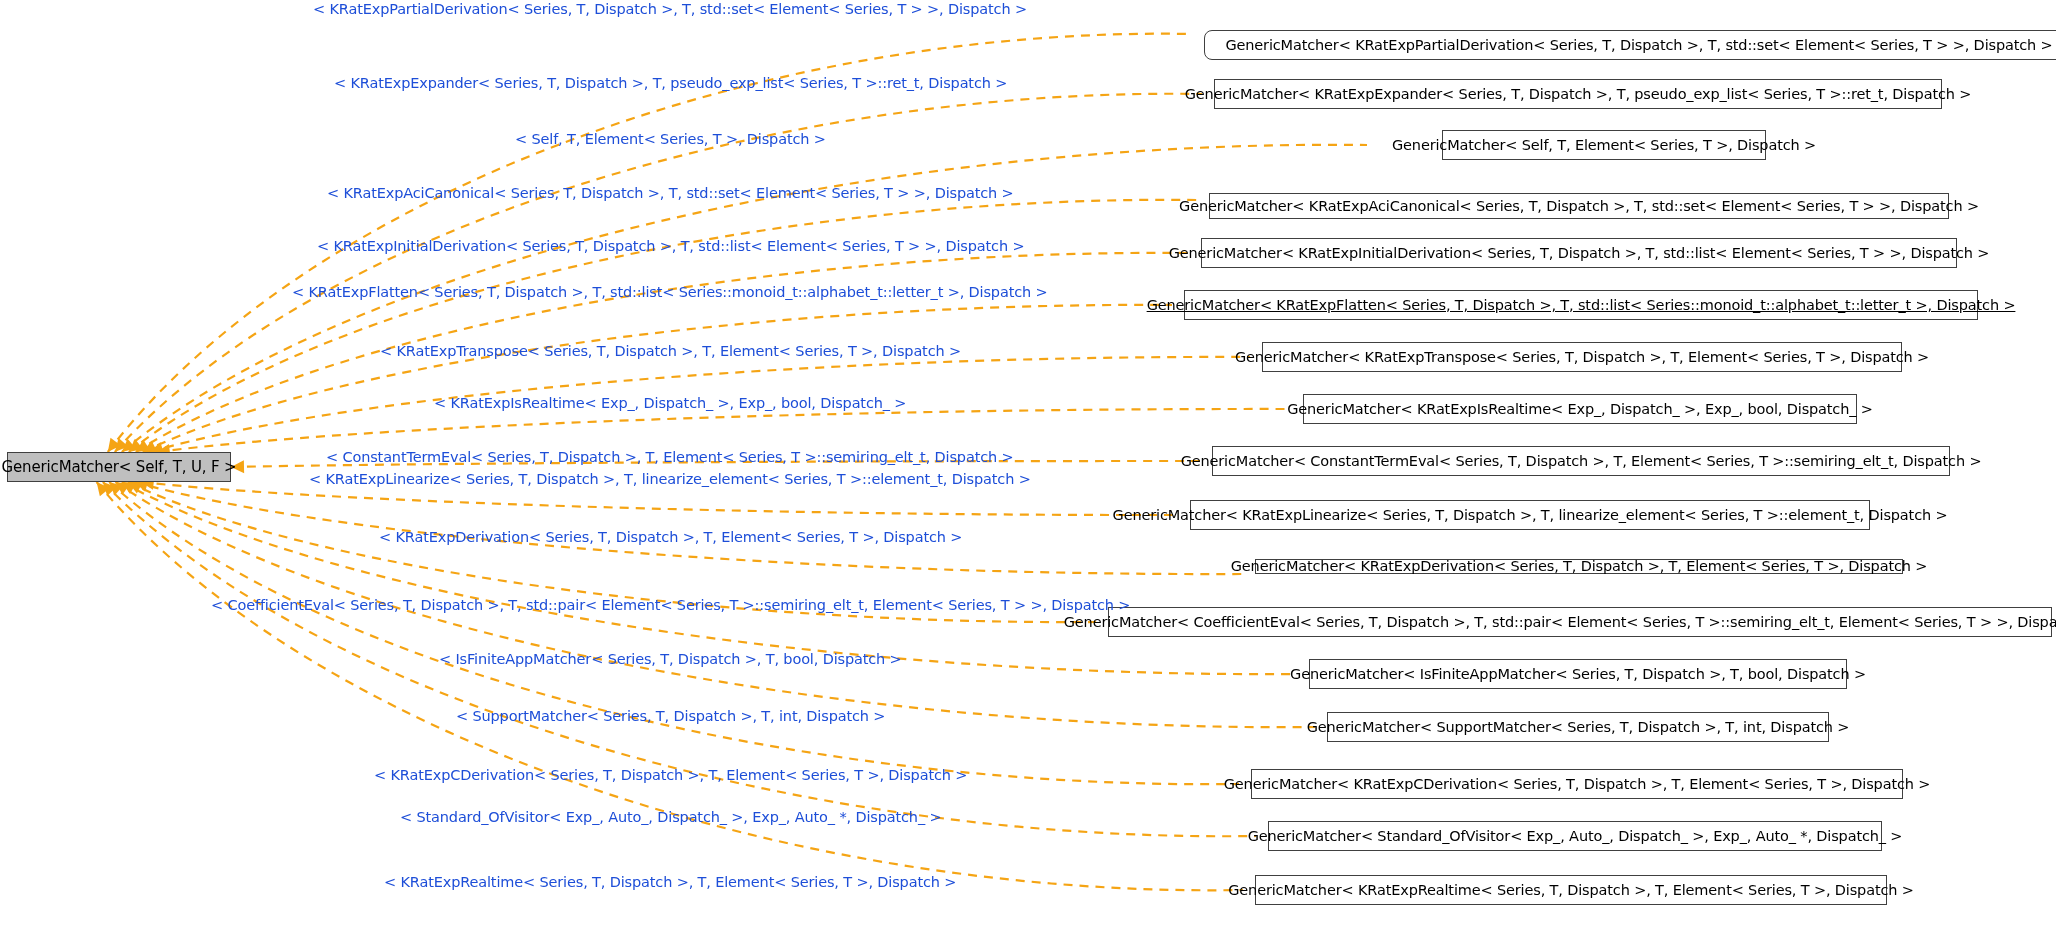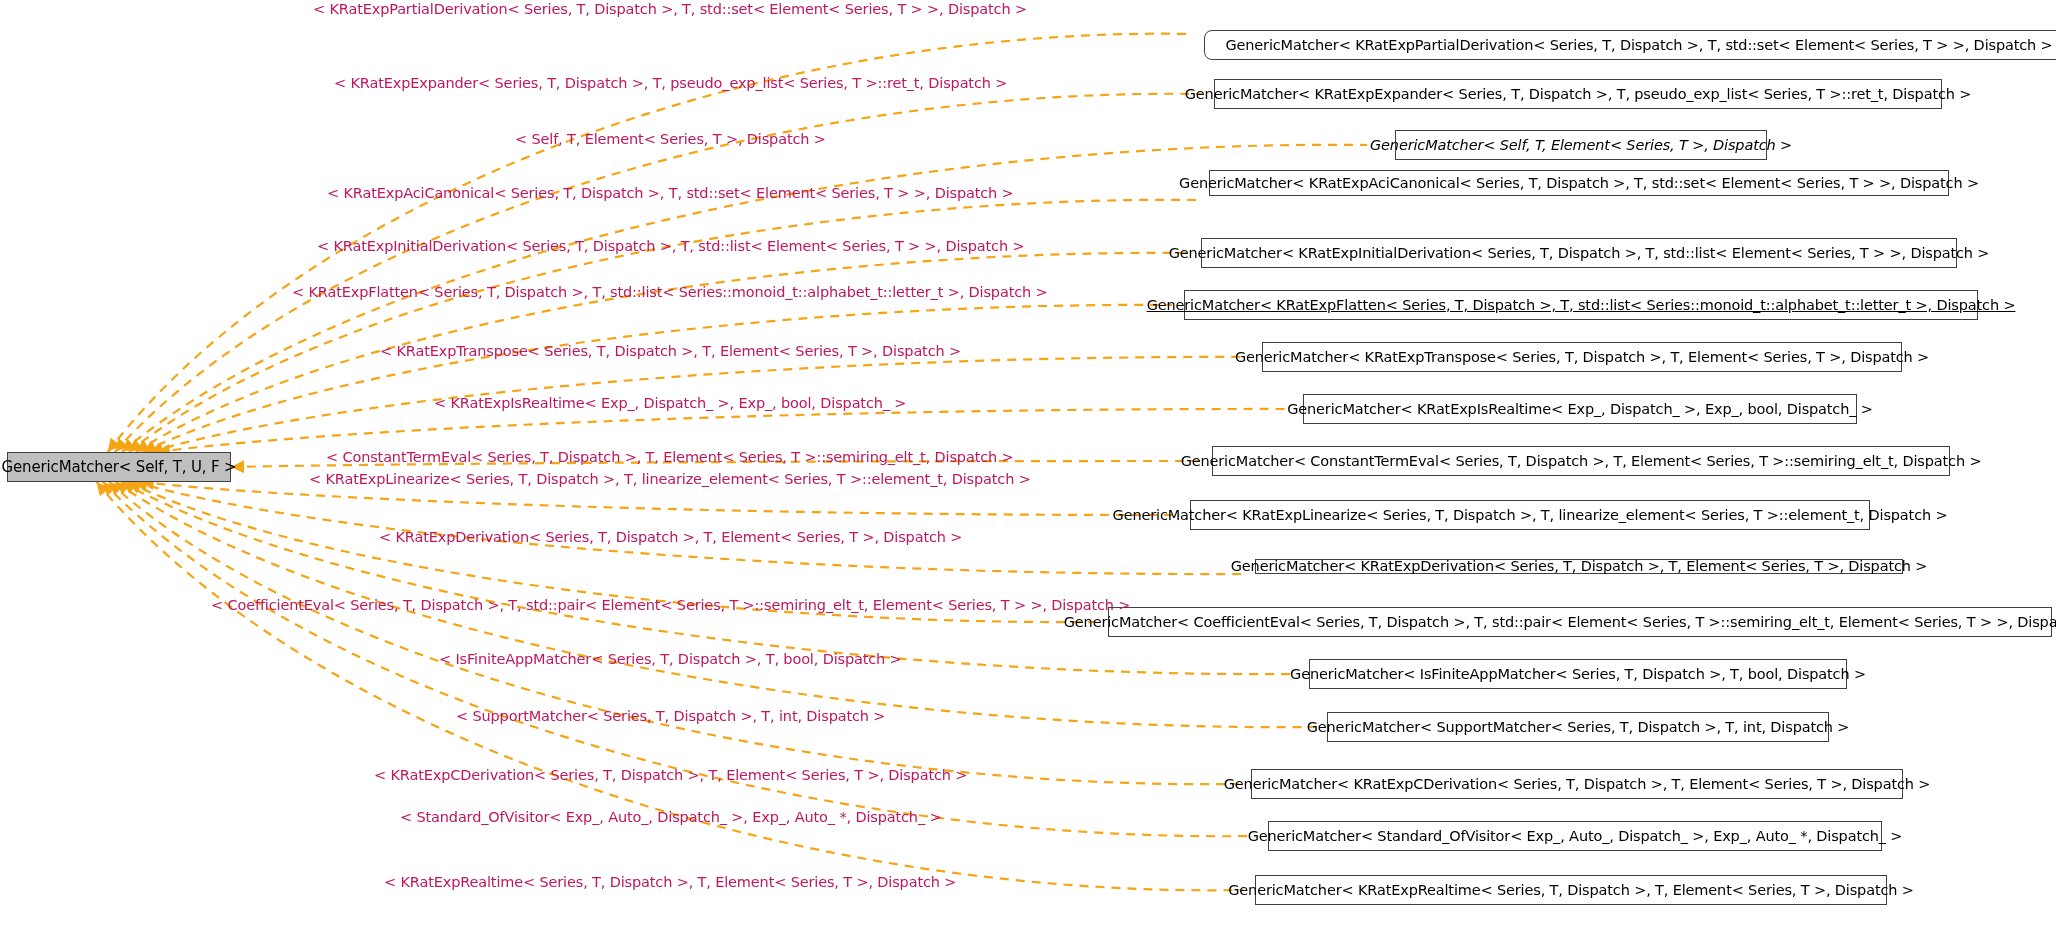--- a/index.html
+++ b/index.html
@@ -43,21 +43,21 @@
   }
   .node.root {
     background: #bfbfbf;
     border: 1px solid #404040;
     font-size: 15px;
   }
   .edge-label {
     position: absolute;
     font-size: 14.5px;
     line-height: 1;
-    color: #be185d;
+    color: #1d4ed8;
     white-space: nowrap;
     background: transparent;
     letter-spacing: -0.15px;
   }
 </style>
 </head>
 <body>
 
 <div id="diagram">
 
@@ -94,22 +94,22 @@
       <polygon points="109.20000000000002,482 114.43241540568468,495.55993469830713 123.18739700205651,485.9500284944366" fill="#f5a414"></polygon>
       <path d="M 102.9 482 C 312.618 701.48, 801.9599999999999 843.08, 1256 836" stroke="#f5a414" stroke-width="2.2" fill="none" stroke-dasharray="9,7"></path>
       <polygon points="102.9,482 107.18146895174158,495.88952927983064 116.58050479490947,486.90854240650515" fill="#f5a414"></polygon>
       <path d="M 96.60000000000001 482 C 305.112 734.96, 791.6400000000001 898.16, 1243 890" stroke="#f5a414" stroke-width="2.2" fill="none" stroke-dasharray="9,7"></path>
       <polygon points="96.60000000000001,482 99.8530525462438,496.1657209181664 109.8844082622794,487.89699051390477" fill="#f5a414"></polygon>
     </svg>
 
   <div id="nodes-layer">
       <div class="node" style="left: 1204px; top: 30px; width: 870px; height: 30px; border-radius: 8px;">GenericMatcher&lt; KRatExpPartialDerivation&lt; Series, T, Dispatch &gt;, T, std::set&lt; Element&lt; Series, T &gt; &gt;, Dispatch &gt;</div>
       <div class="node" style="left: 1214px; top: 79px; width: 728px; height: 30px;">GenericMatcher&lt; KRatExpExpander&lt; Series, T, Dispatch &gt;, T, pseudo_exp_list&lt; Series, T &gt;::ret_t, Dispatch &gt;</div>
-      <div class="node" style="left: 1395px; top: 130px; width: 372px; height: 30px; font-style: italic;">GenericMatcher&lt; Self, T, Element&lt; Series, T &gt;, Dispatch &gt;</div>
-      <div class="node" style="left: 1209px; top: 170px; width: 740px; height: 26px; text-align: center;">GenericMatcher&lt; KRatExpAciCanonical&lt; Series, T, Dispatch &gt;, T, std::set&lt; Element&lt; Series, T &gt; &gt;, Dispatch &gt;</div>
+      <div class="node" style="left: 1442px; top: 130px; width: 324px; height: 30px;">GenericMatcher&lt; Self, T, Element&lt; Series, T &gt;, Dispatch &gt;</div>
+      <div class="node" style="left: 1209px; top: 193px; width: 740px; height: 26px; text-align: center;">GenericMatcher&lt; KRatExpAciCanonical&lt; Series, T, Dispatch &gt;, T, std::set&lt; Element&lt; Series, T &gt; &gt;, Dispatch &gt;</div>
       <div class="node" style="left: 1201px; top: 238px; width: 756px; height: 30px;">GenericMatcher&lt; KRatExpInitialDerivation&lt; Series, T, Dispatch &gt;, T, std::list&lt; Element&lt; Series, T &gt; &gt;, Dispatch &gt;</div>
       <div class="node" style="left: 1184px; top: 290px; width: 794px; height: 30px; text-decoration: underline;">GenericMatcher&lt; KRatExpFlatten&lt; Series, T, Dispatch &gt;, T, std::list&lt; Series::monoid_t::alphabet_t::letter_t &gt;, Dispatch &gt;</div>
       <div class="node" style="left: 1262px; top: 342px; width: 640px; height: 30px;">GenericMatcher&lt; KRatExpTranspose&lt; Series, T, Dispatch &gt;, T, Element&lt; Series, T &gt;, Dispatch &gt;</div>
       <div class="node" style="left: 1303px; top: 394px; width: 554px; height: 30px;">GenericMatcher&lt; KRatExpIsRealtime&lt; Exp_, Dispatch_ &gt;, Exp_, bool, Dispatch_ &gt;</div>
       <div class="node" style="left: 1212px; top: 446px; width: 738px; height: 30px;">GenericMatcher&lt; ConstantTermEval&lt; Series, T, Dispatch &gt;, T, Element&lt; Series, T &gt;::semiring_elt_t, Dispatch &gt;</div>
       <div class="node" style="left: 1190px; top: 500px; width: 680px; height: 30px;">GenericMatcher&lt; KRatExpLinearize&lt; Series, T, Dispatch &gt;, T, linearize_element&lt; Series, T &gt;::element_t, Dispatch &gt;</div>
       <div class="node" style="left: 1255px; top: 559px; width: 648px; height: 15px;">GenericMatcher&lt; KRatExpDerivation&lt; Series, T, Dispatch &gt;, T, Element&lt; Series, T &gt;, Dispatch &gt;</div>
       <div class="node" style="left: 1108px; top: 607px; width: 944px; height: 30px;">GenericMatcher&lt; CoefficientEval&lt; Series, T, Dispatch &gt;, T, std::pair&lt; Element&lt; Series, T &gt;::semiring_elt_t, Element&lt; Series, T &gt; &gt;, Dispatch &gt;</div>
       <div class="node" style="left: 1309px; top: 659px; width: 538px; height: 30px;">GenericMatcher&lt; IsFiniteAppMatcher&lt; Series, T, Dispatch &gt;, T, bool, Dispatch &gt;</div>
       <div class="node" style="left: 1327px; top: 712px; width: 502px; height: 30px;">GenericMatcher&lt; SupportMatcher&lt; Series, T, Dispatch &gt;, T, int, Dispatch &gt;</div>

